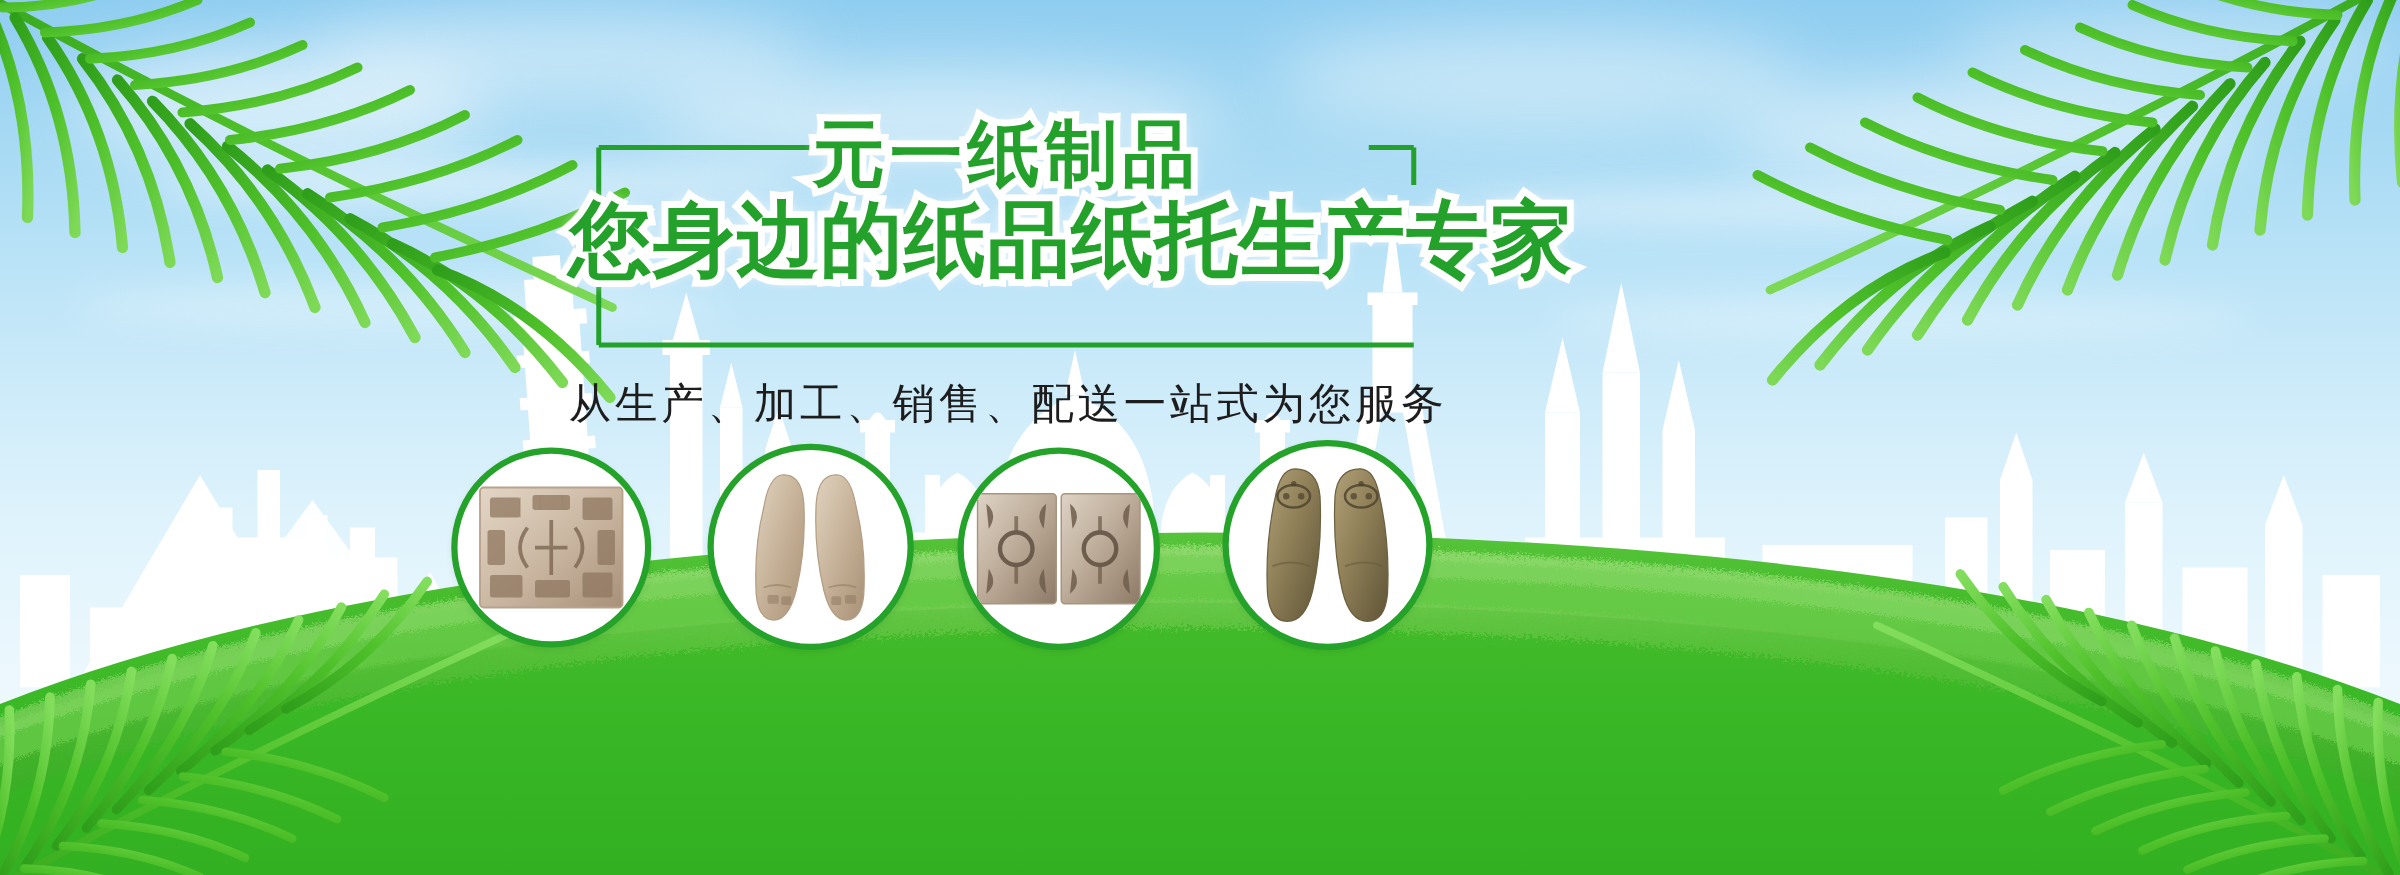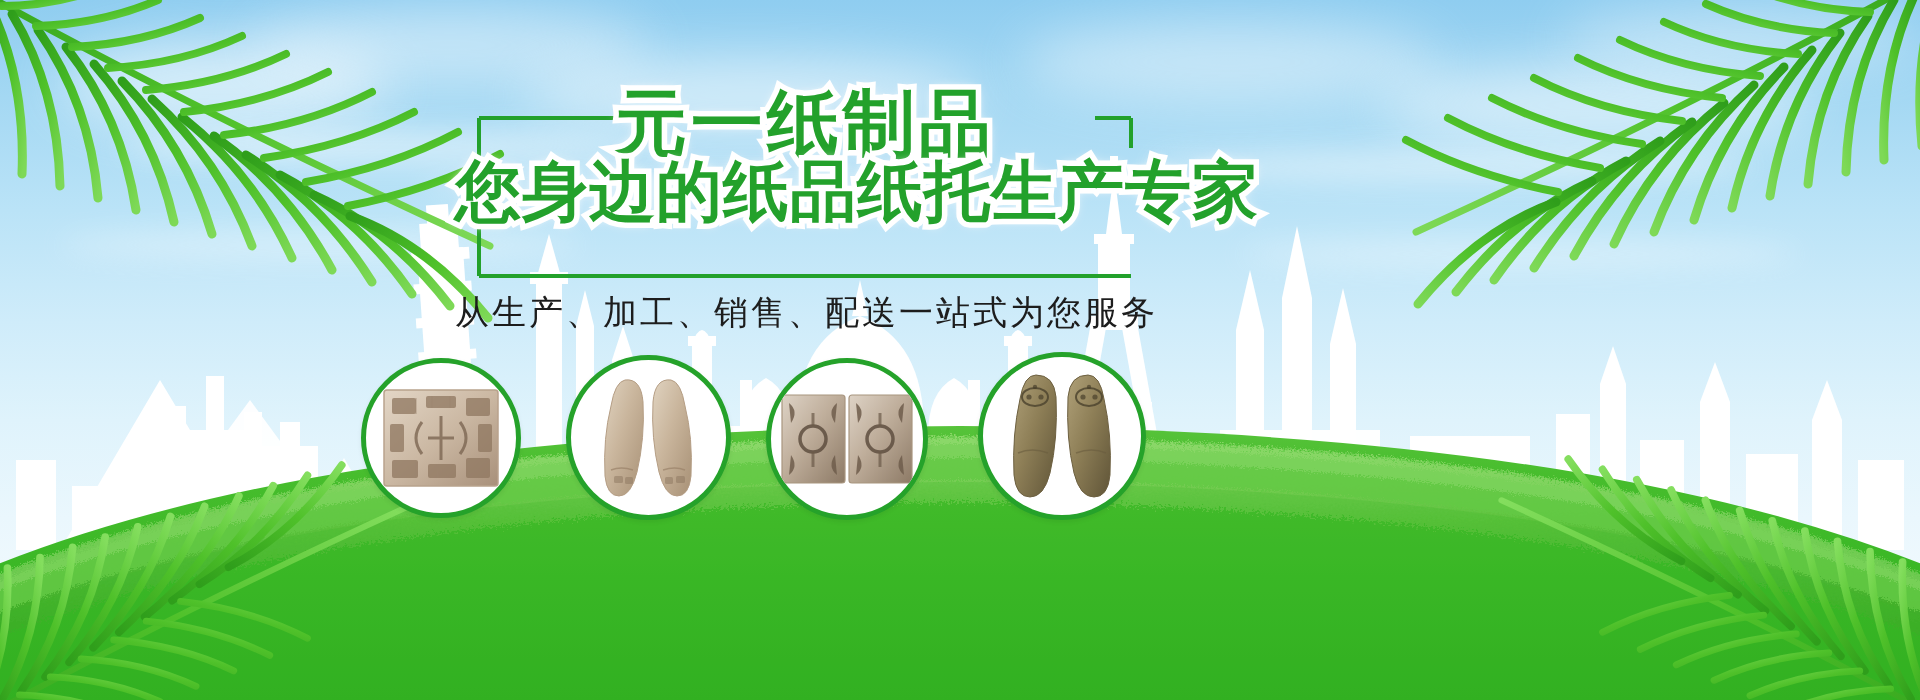--- a/index.html
+++ b/index.html
@@ -92,33 +92,33 @@
     font-family: "DejaVu Sans", "Liberation Sans", sans-serif;
     letter-spacing: 2px;
     white-space: nowrap;
     -webkit-text-stroke: 11px #ffffff;
     paint-order: stroke fill;
     text-shadow:
       0 0 5px #ffffff,
       0 0 9px #ffffff,
       0 0 13px rgba(255,255,255,0.9);
   }
-  .title-line1 { top: 6px;  font-size: 72px; line-height: 62px; letter-spacing: 4px; }
+  .title-line1 { top: 6px;  font-size: 58px; line-height: 62px; letter-spacing: 4px; }
   .title-line2 { top: 70px; font-size: 66px; line-height: 72px; letter-spacing: 1px; }
 
   .subtitle {
     position: absolute;
     left: 455px;
-    top: 290px;
+    top: 302px;
     width: 700px;
     text-align: right;
     font-size: 34px;
     line-height: 44px;
     color: #1d1d1d;
-    font-family: Liberation Sans, sans-serif;
+    font-family: Liberation Serif, serif;
     letter-spacing: 3px;
     white-space: nowrap;
   }
 
   
   .circles {
     position: absolute;
     left: 0; top: 0;
     width: 1920px; height: 700px;
     pointer-events: none;

